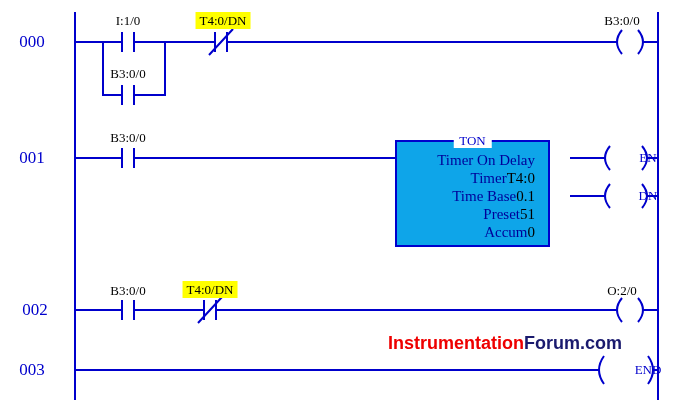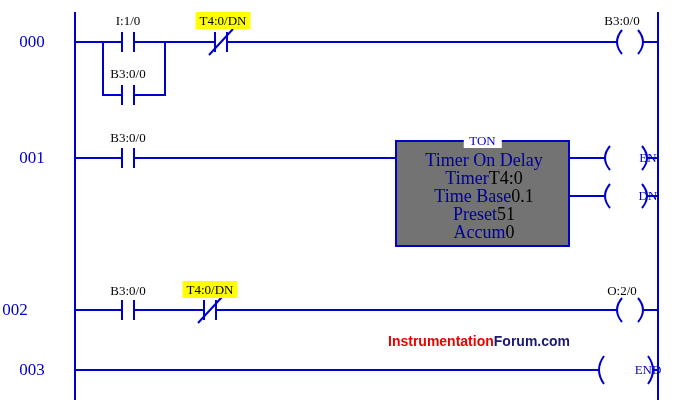--- a/index.html
+++ b/index.html
@@ -9,42 +9,42 @@
   }
   #ladder-svg{position:absolute;left:0;top:0;}
   .wire{stroke:var(--wire,#0000cc);stroke-width:2;fill:none;}
   .lbl{
     position:absolute;transform:translateX(-50%);
     font-size:13px;line-height:15px;color:#000;white-space:nowrap;
   }
   .hl{background:var(--hl,#ffff00);padding:1px 4px;}
   .rnum{position:absolute;transform:translateX(-50%);font-size:17px;line-height:14px;color:var(--wire,#0000cc);}
   #ton-box{
-    position:absolute;left:395px;top:140px;width:175px;height:107px;
-    border:2px solid var(--wire,#0000cc);background:#737373;box-sizing:border-box;
+    position:absolute;left:395px;top:140px;width:155px;height:107px;
+    border:2px solid var(--wire,#0000cc);background:#0ea5e9;box-sizing:border-box;
   }
   .ton-title{
     position:absolute;top:-8px;left:50%;transform:translateX(-50%);
     background:#ffffff;padding:0 6px;font-size:13px;line-height:14px;
     color:var(--wire,#0000cc);white-space:nowrap;
   }
   .ton-rows{padding-top:9px;}
   .ton-row{
-    display:flex;justify-content:center;align-items:center;
-    height:18px;padding:0 13px 0 16px;font-size:18px;
+    display:flex;justify-content:flex-end;align-items:center;
+    height:18px;padding:0 13px 0 16px;font-size:15px;
   }
   .tlab{color:var(--tlab,#000099);}
   .tval{color:#000000;}
   .coiltxt{
     position:absolute;transform:translateX(-50%);
     font-size:13px;line-height:14px;color:var(--wire,#0000cc);white-space:nowrap;margin-left:22px;
   }
   .watermark{
     position:absolute;left:388px;top:333px;white-space:nowrap;
-    font-family:"Liberation Sans",sans-serif;font-weight:bold;font-size:14px;
+    font-family:"Liberation Sans",sans-serif;font-weight:bold;font-size:18px;
   }
   .wm-red{color:var(--brand,#ee0000);}
   .wm-dark{color:var(--suffix,#1a1a6e);}
 </style>
 </head>
 <body>
 
 <div id="screen">
 
   <svg id="ladder-svg" width="690" height="415" viewBox="0 0 690 415">
@@ -78,21 +78,21 @@
     </g>
 
     <g>
       <path class="wire" d="M75,370 H599 M653,370 H658"></path>
       <path class="wire" d="M604,356 Q594,370 604,384 M648,356 Q658,370 648,384"></path>
     </g>
   </svg>
 
   <span class="rnum" style="left:32px;top:35px">000</span>
   <span class="rnum" style="left:32px;top:151px">001</span>
-  <span class="rnum" style="left:15px;top:303px">002</span>
+  <span class="rnum" style="left:35px;top:303px">002</span>
   <span class="rnum" style="left:32px;top:363px">003</span>
 
   <span class="lbl" style="left:128px;top:13px">I:1/0</span>
   <span class="lbl hl" style="left:223px;top:12px">T4:0/DN</span>
   <span class="lbl" style="left:128px;top:66px">B3:0/0</span>
   <span class="lbl" style="left:622px;top:13px">B3:0/0</span>
 
   <span class="lbl" style="left:128px;top:130px">B3:0/0</span>
 
   <div id="ton-box">

